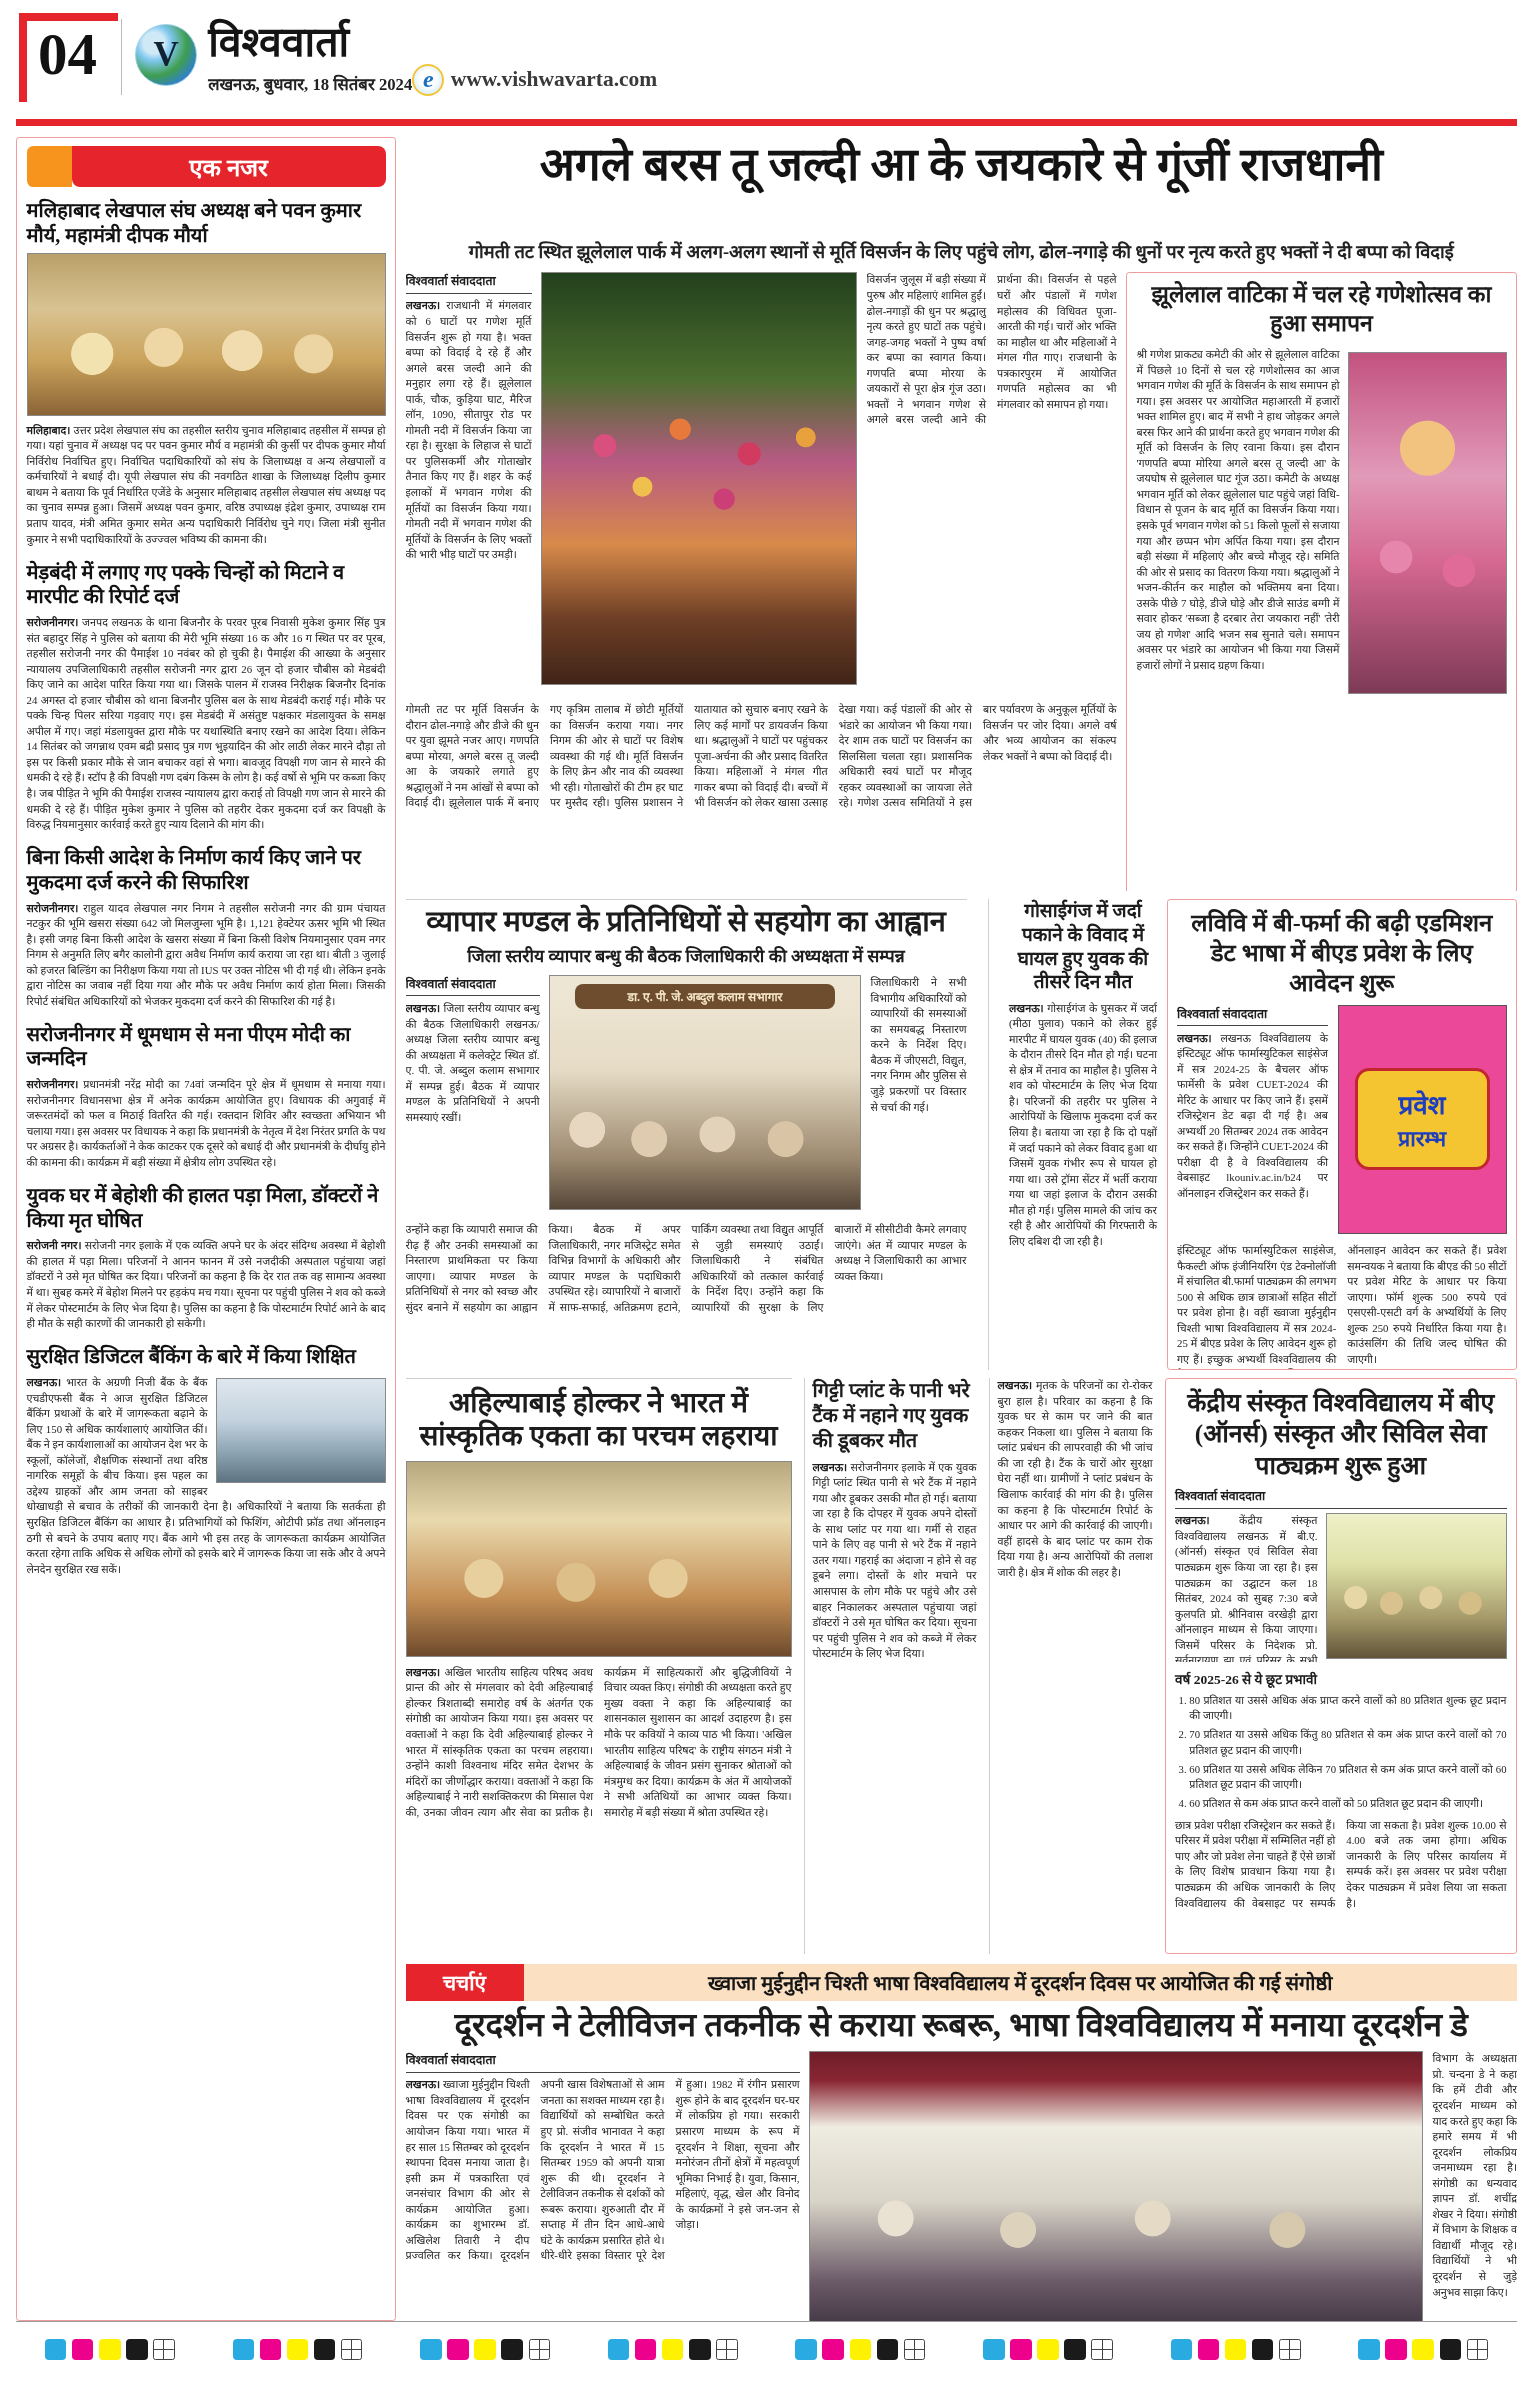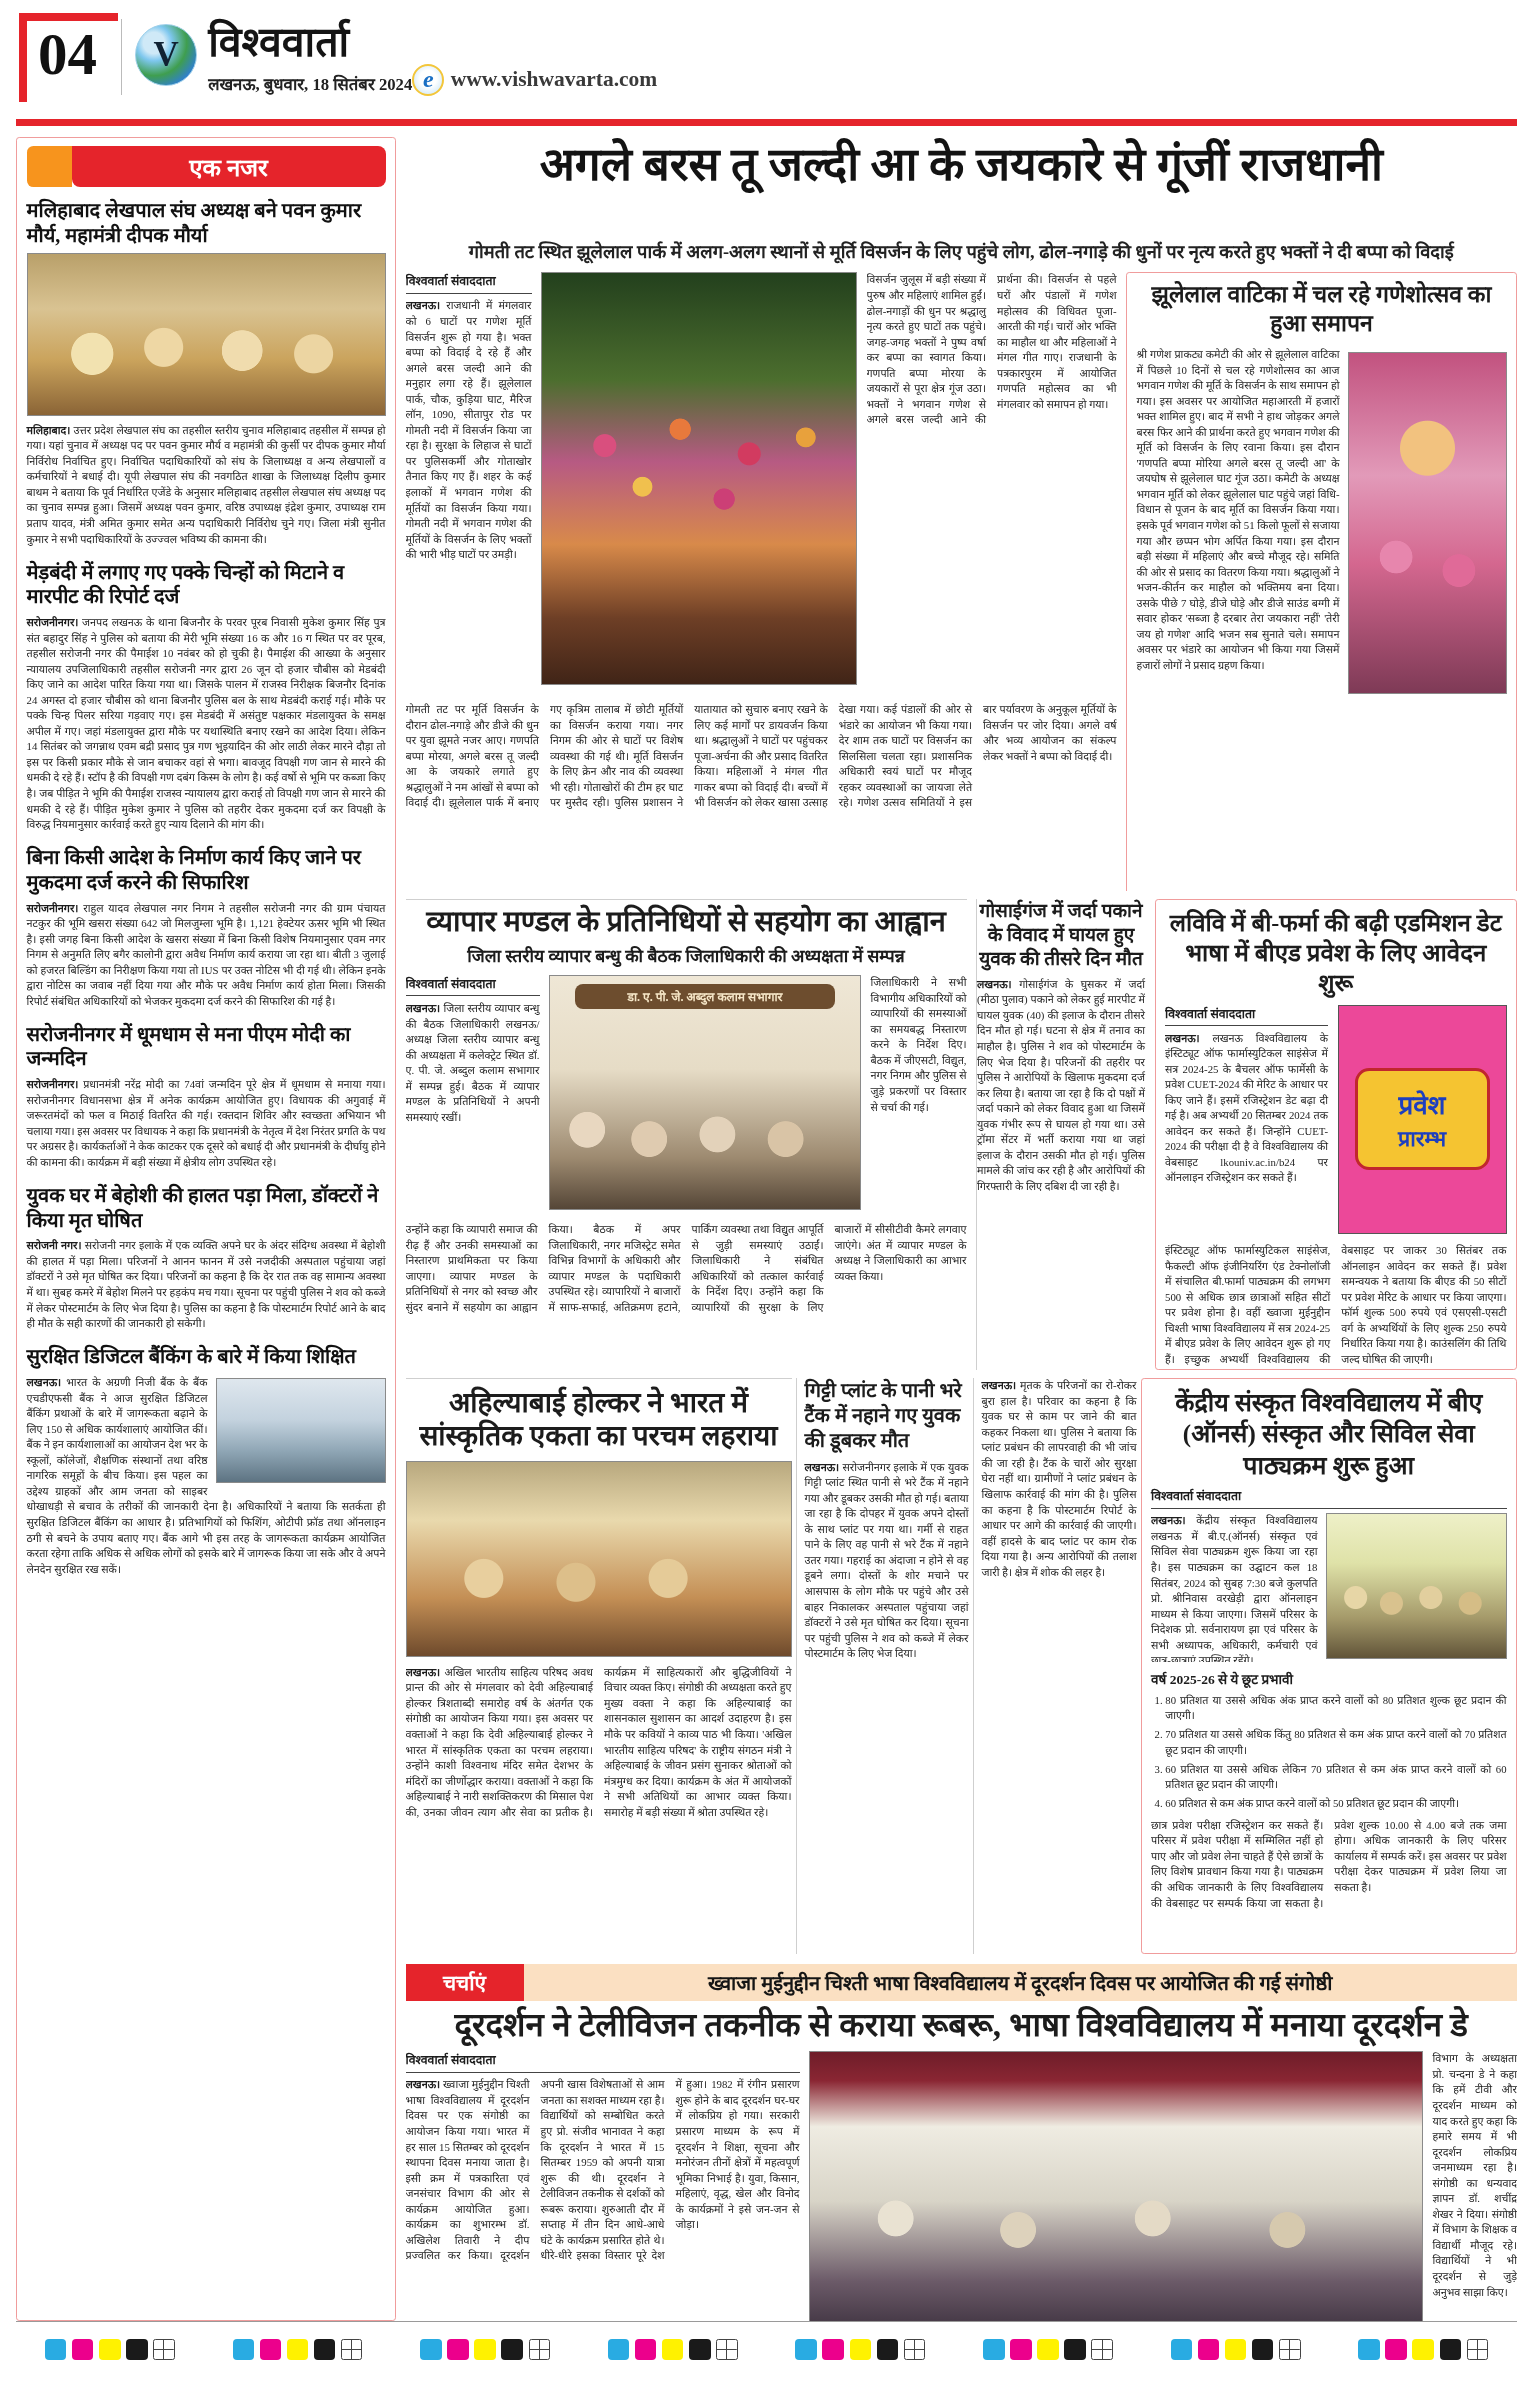--- a/index.html
+++ b/index.html
@@ -117,39 +117,39 @@
       radial-gradient(circle at 54% 68%, #e3d2ba 0 17.5px, transparent 18.3px),
       radial-gradient(circle at 76% 70%, #d9c4a6 0 17.5px, transparent 18.3px),
       linear-gradient(180deg,#efe7d6 0%,#e6dcc6 40%,#9d8a70 78%,#554637 100%);
   }
   .vy-banner{
     position:absolute;top:8px;left:8%;width:84%;background:#6d4d2e;color:#f6e7c8;
     font-size:12px;font-weight:bold;text-align:center;padding:4px 1.6px;border-radius:8px;
   }
   .vy-colB{flex:1;}
   .vy-cont{columns:4;column-gap:11px;height:140px;margin-top:8px;overflow:hidden;}
-  .gosai{flex:0 0 169px;border-left:0.8px solid #cfcfcf;padding-left:0;}
+  .gosai{flex:0 0 169px;border-left:0.8px solid #cfcfcf;padding-left:20px;margin-left:12px;}
   .gs-head{font-size:19px;font-weight:bold;line-height:1.25;text-align:center;margin:0 0 6.4px 0;}
   .lavivi{flex:1;height:471px;}
   .lv-head{font-size:24px;font-weight:bold;line-height:1.25;text-align:center;margin:0 0 6.4px 0;}
   .lv-row{display:flex;gap:9.5px;height:232px;overflow:hidden;}
   .lv-colA{flex:1;}
   .lv-sign{
     flex:0 0 169px;height:229px;background:#ec4899;border:0.8px solid #555;
     display:flex;align-items:center;justify-content:center;
   }
   .lv-plate{
     width:135px;height:102px;background:#f5c431;border:3.2px solid #c1272d;border-radius:14.3px;
     display:flex;flex-direction:column;align-items:center;justify-content:center;gap:1.6px;
   }
   .lv-plate .l1{color:#1d3fbf;font-size:26px;font-weight:bold;}
   .lv-plate .l2{color:#1d3fbf;font-size:21.5px;font-weight:bold;}
   .lv-cont{columns:2;column-gap:11px;height:156px;margin-top:6.4px;overflow:hidden;}
   
-  .row3{display:flex;gap:4px;height:576px;margin-top:8px;overflow:hidden;}
+  .row3{display:flex;gap:12px;height:576px;margin-top:8px;overflow:hidden;}
   .ahilya{flex:0 0 386px;border-top:0.8px solid #cfcfcf;padding-top:6.4px;}
   .ah-head{font-size:28px;font-weight:bold;line-height:1.2;text-align:center;margin:0 0 8px 0;}
   .ah-photo{
     width:100%;height:196px;margin-bottom:8px;
     background:
       radial-gradient(circle at 20% 60%, #e8cf9e 0 19px, transparent 20px),
       radial-gradient(circle at 44% 62%, #ddbf8a 0 19px, transparent 20px),
       radial-gradient(circle at 68% 60%, #e5cb98 0 19px, transparent 20px),
       linear-gradient(180deg,#b8a87e 0%,#e9d9ad 30%,#c48f55 70%,#6e4a2c 100%);
   }

